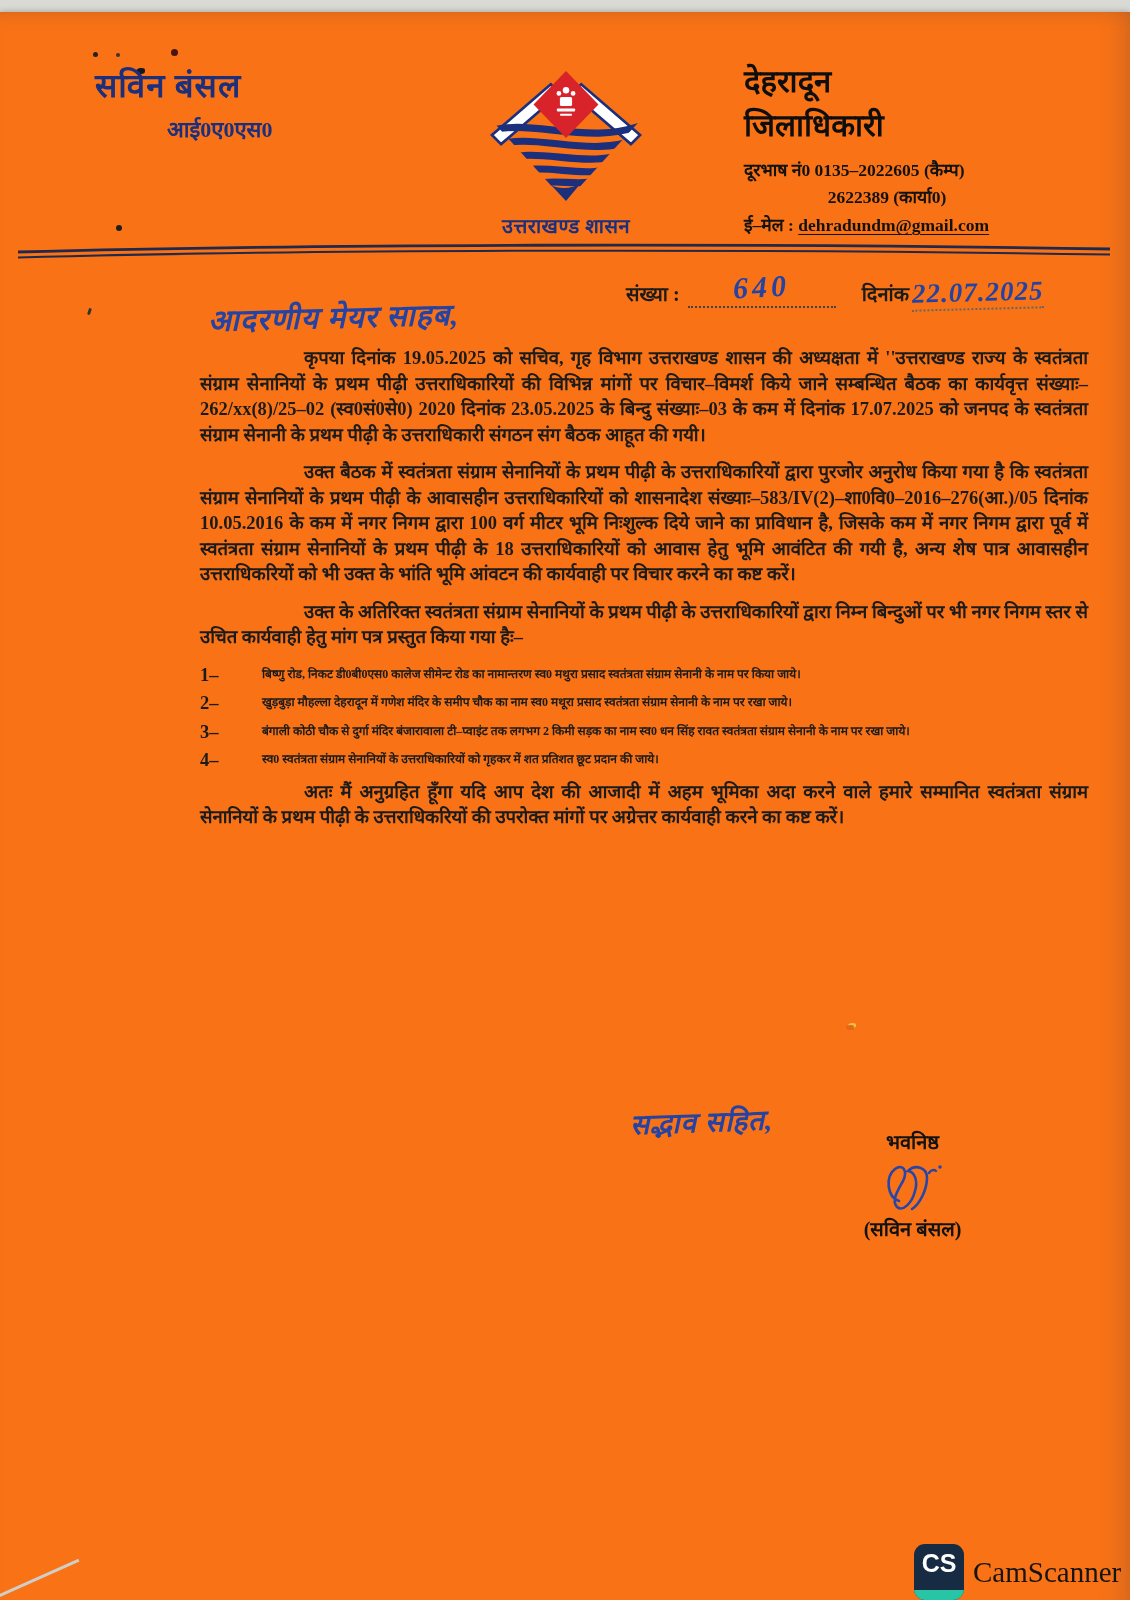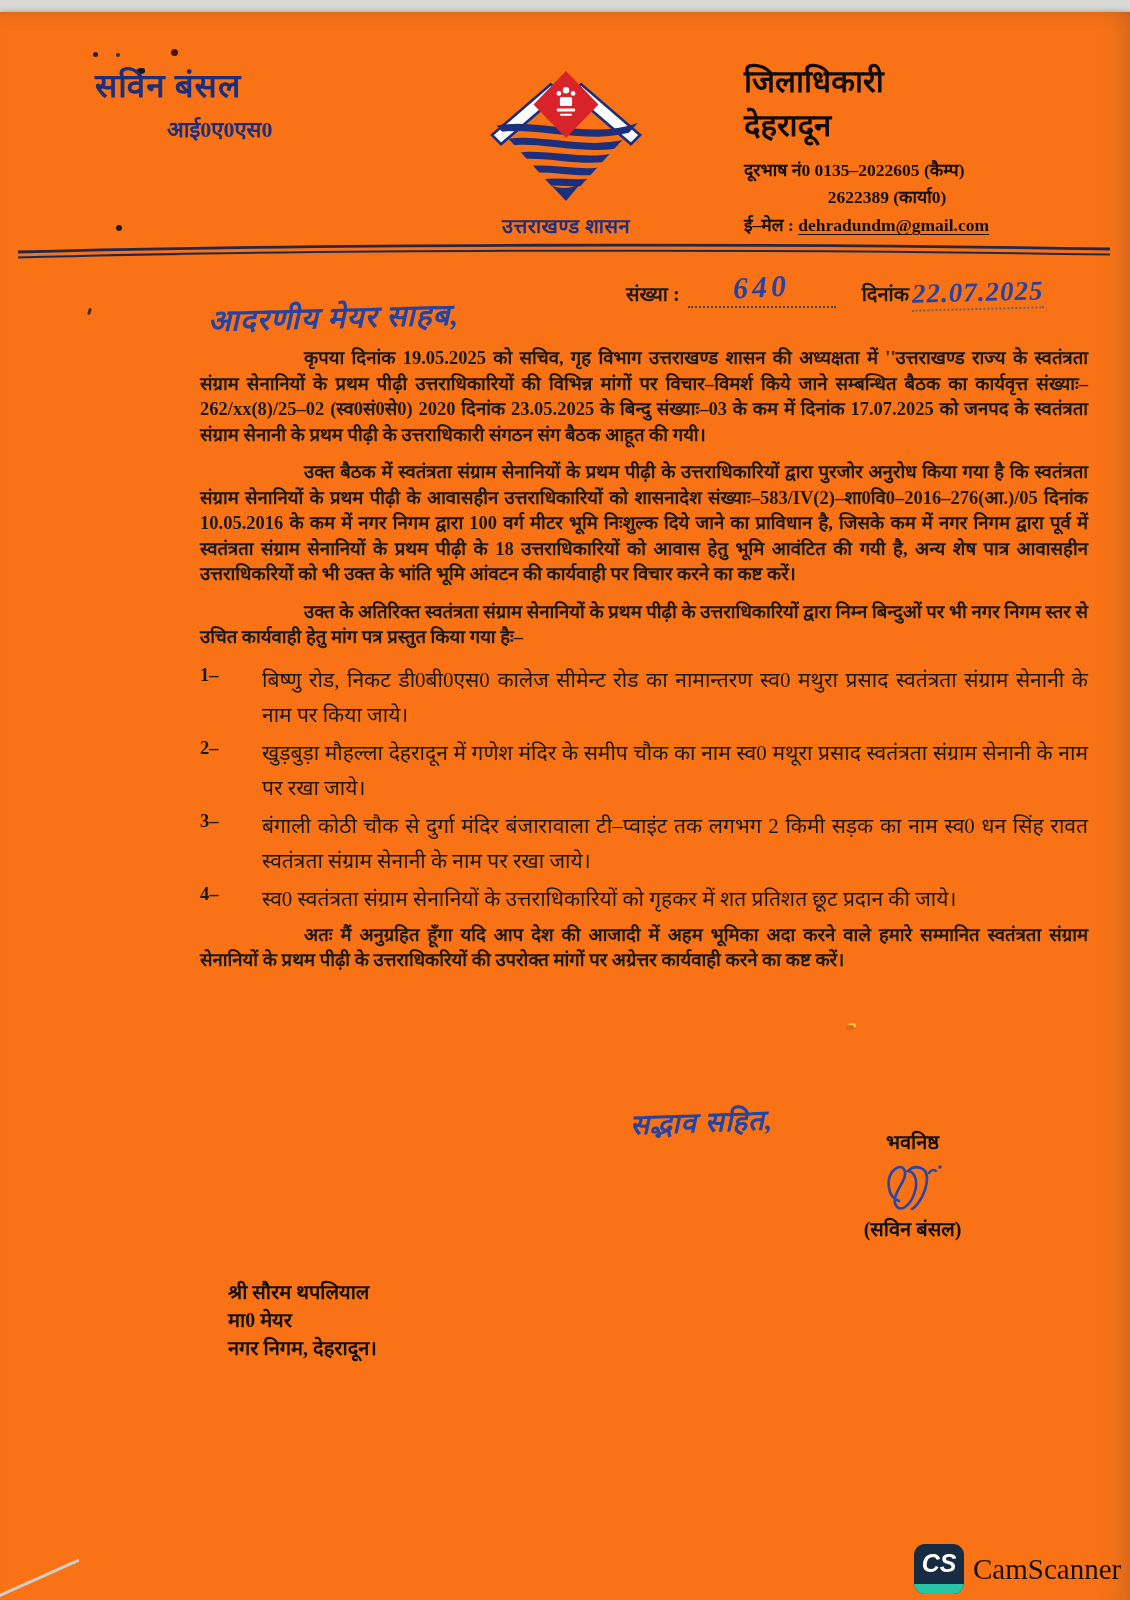--- a/index.html
+++ b/index.html
@@ -36,31 +36,31 @@
   .ref-num{font-size:30px;font-weight:700;letter-spacing:4px;display:inline-block;transform:rotate(-3deg);}
   .ref-date-label{font-size:20px;font-weight:600;padding-bottom:3px;margin-right:3px;font-family:Liberation Serif, serif;}
   .ref-date{font-size:27px;font-weight:700;letter-spacing:1px;display:inline-block;transform:rotate(-1.5deg);border-bottom:2px dotted #666;}
   
   .salutation{position:absolute;left:208px;top:284px;font-size:30px;font-weight:700;transform:rotate(-1.5deg);letter-spacing:1px;}
   .body-block{position:absolute;left:200px;top:334px;width:888px;}
   .para{margin:0 0 12px 0;text-align:justify;text-indent:104px;font-size:18.5px;line-height:25.5px;font-weight:600;}
   .list{margin:0 0 6px 0;}
   .item{display:flex;margin:0 0 3px 0;}
   .item-num{flex:none;width:62px;font-size:18.5px;line-height:25.5px;font-weight:600;}
-  .item-text{flex:1;text-align:justify;font-size:21px;line-height:35px;font-weight:400;}
+  .item-text{flex:1;text-align:justify;font-size:12px;line-height:22px;font-weight:700;}
   
   .regards{position:absolute;left:630px;top:1090px;font-size:28px;font-weight:700;transform:rotate(-2deg);letter-spacing:1px;}
   .sign-block{position:absolute;left:840px;top:1116px;width:145px;text-align:center;}
   .valediction{font-size:20px;font-weight:700;color:#121212;}
   .signature-svg{margin-top:2px;}
   .signatory{font-size:20px;font-weight:700;color:#121212;margin-top:-2px;}
   .addressee{position:absolute;left:228px;top:1266px;font-size:20px;font-weight:700;line-height:28px;color:#121212;}
   
   .cam{position:absolute;left:914px;top:1532px;display:flex;align-items:center;gap:9px;}
-  .cs-icon{width:50px;height:50px;border-radius:11px;background:#172b42;position:relative;overflow:hidden;flex:none;font-style:italic;}
+  .cs-icon{width:50px;height:56px;border-radius:11px;background:#172b42;position:relative;overflow:hidden;flex:none;}
   .cs-letters{position:absolute;top:5px;left:0;right:0;text-align:center;color:#ffffff;font-weight:700;font-size:25px;font-family:"Liberation Sans",sans-serif;}
   .cs-strip{position:absolute;bottom:0;left:0;right:0;height:10px;background:#27c5a5;}
   .cs-text{font-family:"Liberation Serif",serif;font-size:29px;color:#141414;}
   
   .speck{position:absolute;border-radius:50%;}
   .s1{left:93px;top:40px;width:5px;height:5px;background:#26201e;}
   .s2{left:116px;top:41px;width:4px;height:4px;background:#3a332f;}
   .s3{left:171px;top:37px;width:7px;height:7px;background:#4a1410;}
   .s4{left:136px;top:56px;width:9px;height:6px;background:#141821;border-radius:60% 40% 50% 50%;}
   .s5{left:116px;top:213px;width:6px;height:6px;background:#1d1d22;}
@@ -115,22 +115,22 @@
         <rect x="79" y="30.5" width="12" height="9" rx="1.5"></rect>
         <rect x="76" y="42" width="18" height="2.8" rx="1"></rect>
         <rect x="79" y="47" width="12" height="2" rx="1"></rect>
       </g>
     </svg>
     <div class="emblem-caption">उत्तराखण्ड शासन</div>
   </div>
 
   <div class="office">
     <div class="office-title">
+      <div>देहरादून</div>
       <div>जिलाधिकारी</div>
-      <div>देहरादून</div>
     </div>
     <div class="contacts">
       <div>दूरभाष नं0 0135–2022605 (कैम्प)</div>
       <div class="phone2">2622389 (कार्या0)</div>
       <div class="email-line">
         <span>ई–मेल :</span>
         <span class="email">dehradundm@gmail.com</span>
       </div>
     </div>
   </div>
@@ -181,25 +181,20 @@
   <div class="sign-block">
     <div class="valediction">भवनिष्ठ</div>
     <svg class="signature-svg" width="72" height="56" viewBox="0 0 72 56">
       <path d="M22,44 C10,40 8,20 18,12 C26,6 31,14 26,24 C21,33 14,44 20,50 C26,55 35,46 38,34 C41,24 38,15 31,14 C38,7 50,10 50,21 C50,32 43,47 35,52" fill="none" stroke="#2746a8" stroke-width="2.6" stroke-linecap="round"></path>
       <path d="M52,16 C54,13 57,12 59,14" fill="none" stroke="#2746a8" stroke-width="2.4" stroke-linecap="round"></path>
       <circle cx="63" cy="10" r="1.8" fill="#2746a8"></circle>
     </svg>
     <div class="signatory">(सविन बंसल)</div>
   </div>
 
-  <div class="addressee">
-    <div>श्री सौरम थपलियाल</div>
-    <div>मा0 मेयर</div>
-    <div>नगर निगम, देहरादून।</div>
-  </div>
 
   <div class="cam">
     <div class="cs-icon">
       <div class="cs-letters">CS</div>
       <div class="cs-strip"></div>
     </div>
     <div class="cs-text">CamScanner</div>
   </div>
 
 </div>

